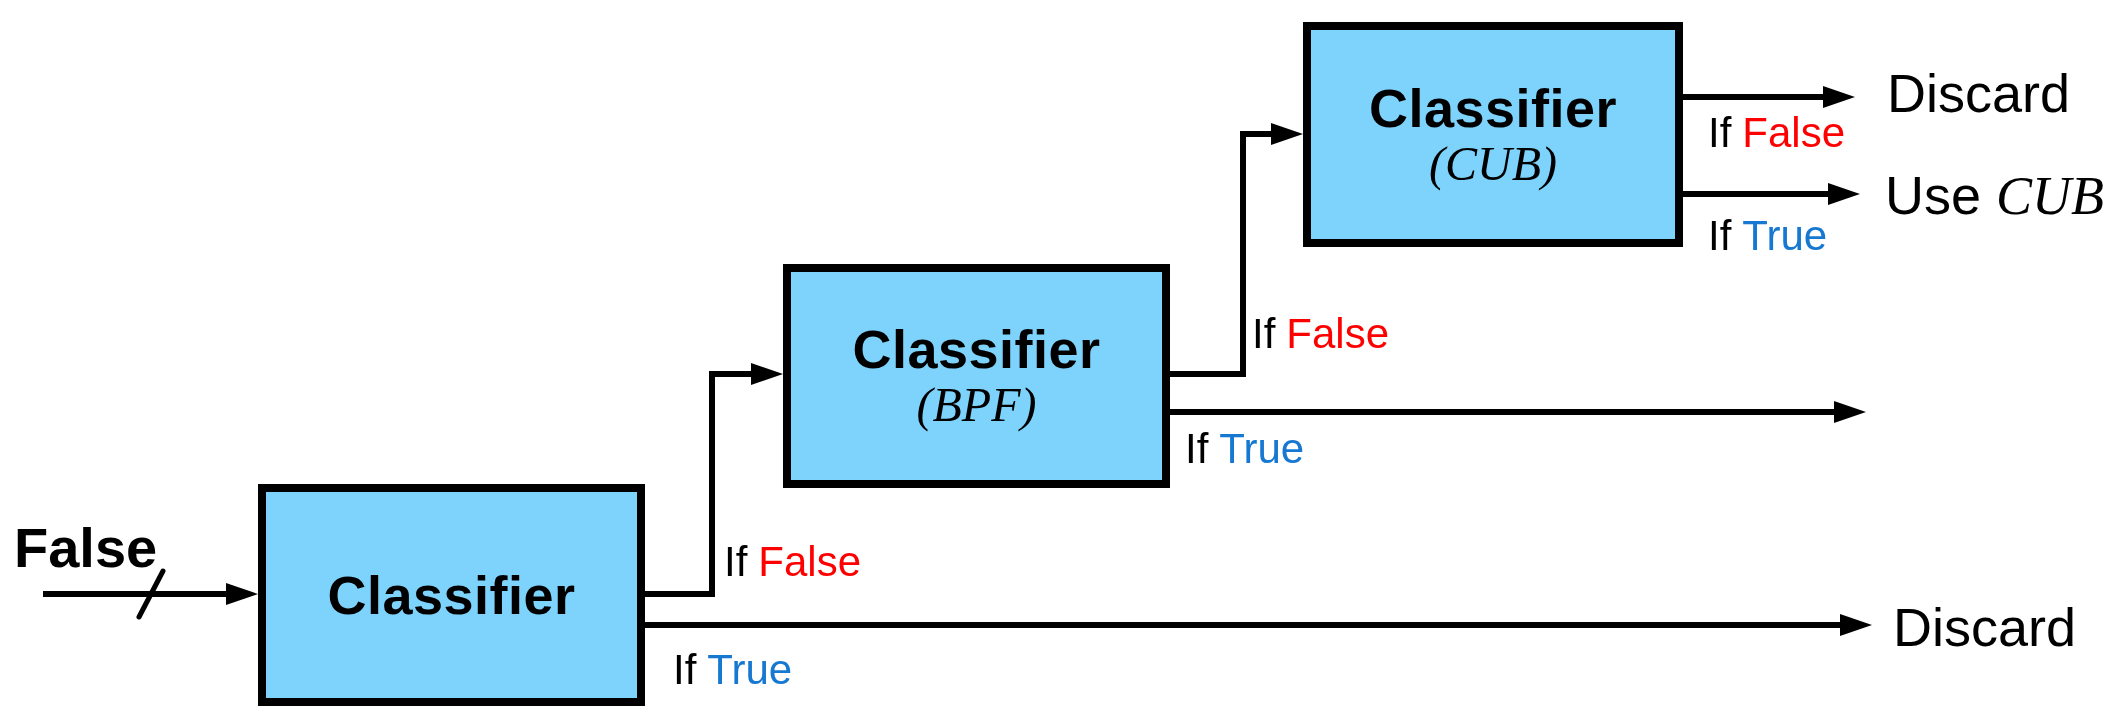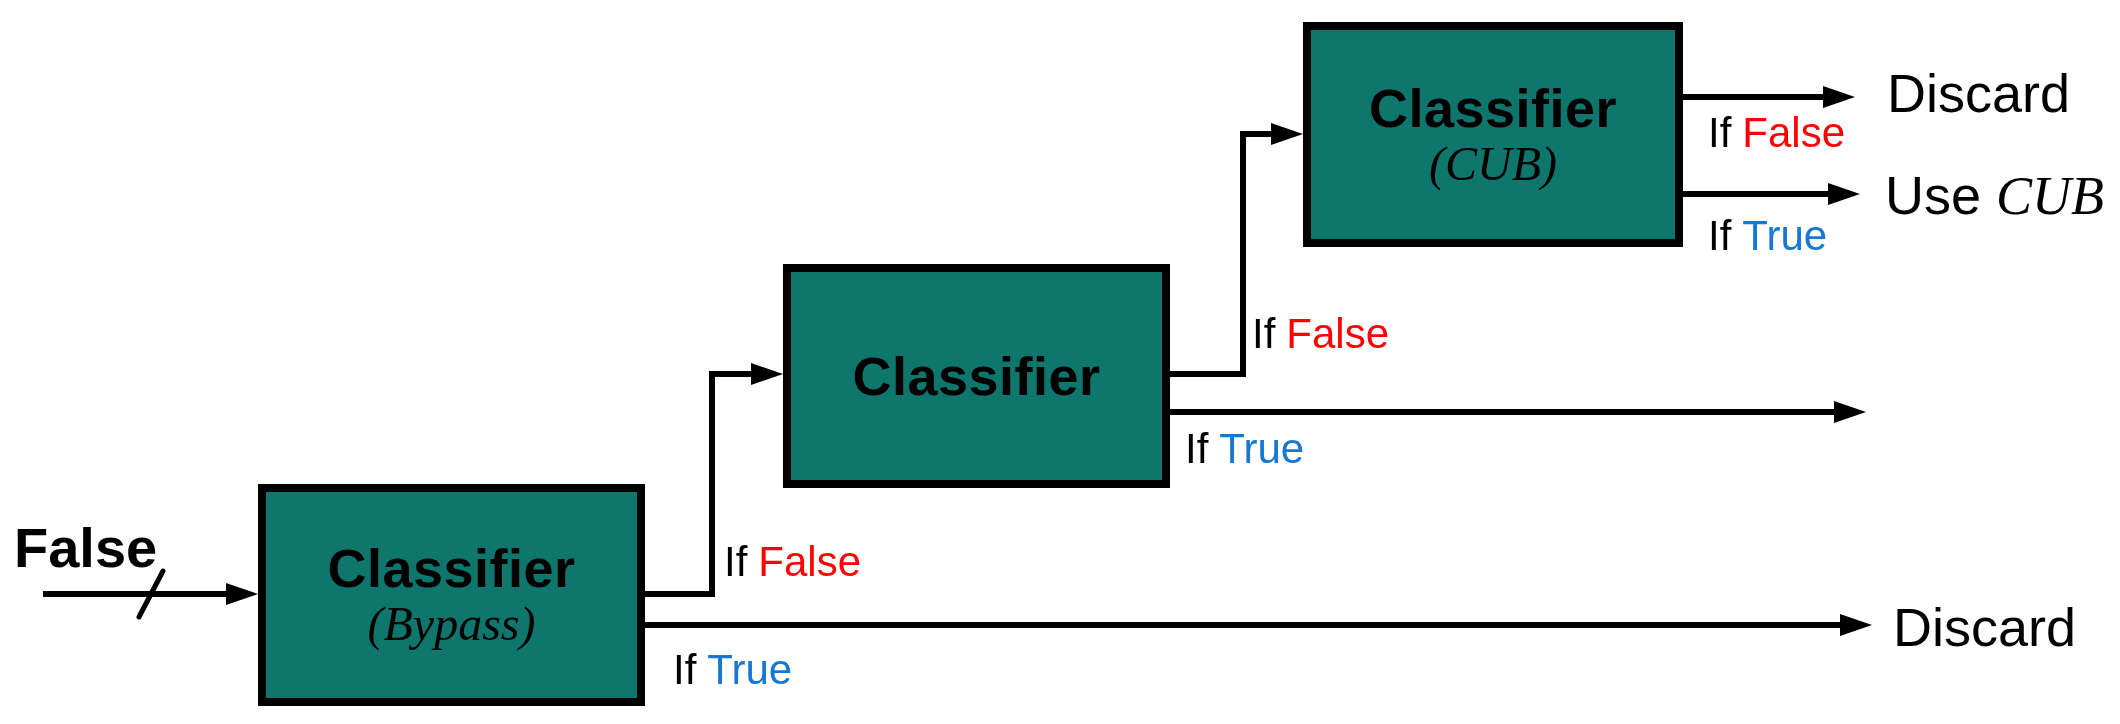--- a/index.html
+++ b/index.html
@@ -36,21 +36,21 @@
   }
   svg.wires line.slash {
     stroke: var(--line-c, #000000);
     stroke-width: 5;
     stroke-linecap: round;
   }
   .node {
     position: absolute;
     box-sizing: border-box;
     border: 8px solid var(--line-c, #000000);
-    background: #0f766e;
+    background: #7dd3fc;
     display: flex;
     flex-direction: column;
     align-items: center;
     justify-content: center;
     gap: 2px;
     text-align: center;
   }
   .node-title {
     font-size: 54px;
     font-weight: bold;
@@ -121,25 +121,25 @@
 
     <path d="M1683 97 H1825"></path>
     <polygon points="1855,97 1823,86 1823,108"></polygon>
 
     <path d="M1683 194 H1830"></path>
     <polygon points="1860,194 1828,183 1828,205"></polygon>
   </svg>
 
   <div class="node" style="left:258px; top:484px; width:387px; height:222px;">
     <span class="node-title">Classifier</span>
-    <span class="node-param">(Bypass)</span>
   </div>
 
   <div class="node" style="left:783px; top:264px; width:387px; height:224px;">
     <span class="node-title">Classifier</span>
+    <span class="node-param">(BPF)</span>
   </div>
 
   <div class="node" style="left:1303px; top:22px; width:380px; height:225px;">
     <span class="node-title">Classifier</span>
     <span class="node-param">(CUB)</span>
   </div>
 
   <span class="io-label" style="left:14px; top:520px;">False</span>
 
   <span class="out-label" style="left:1887px; top:66px;"><span>Discard</span><span class="term"></span></span>

